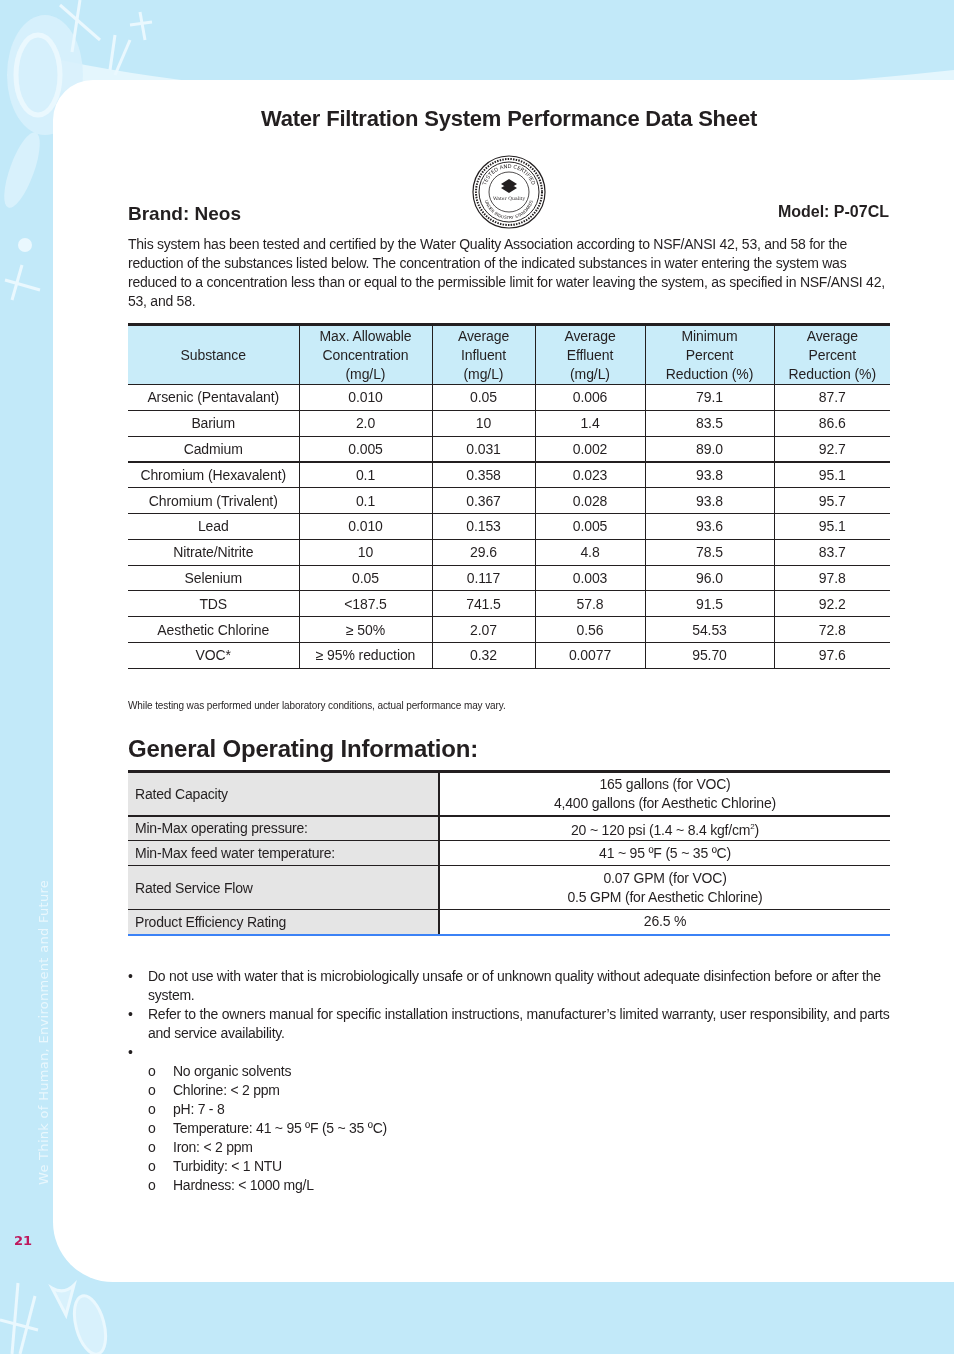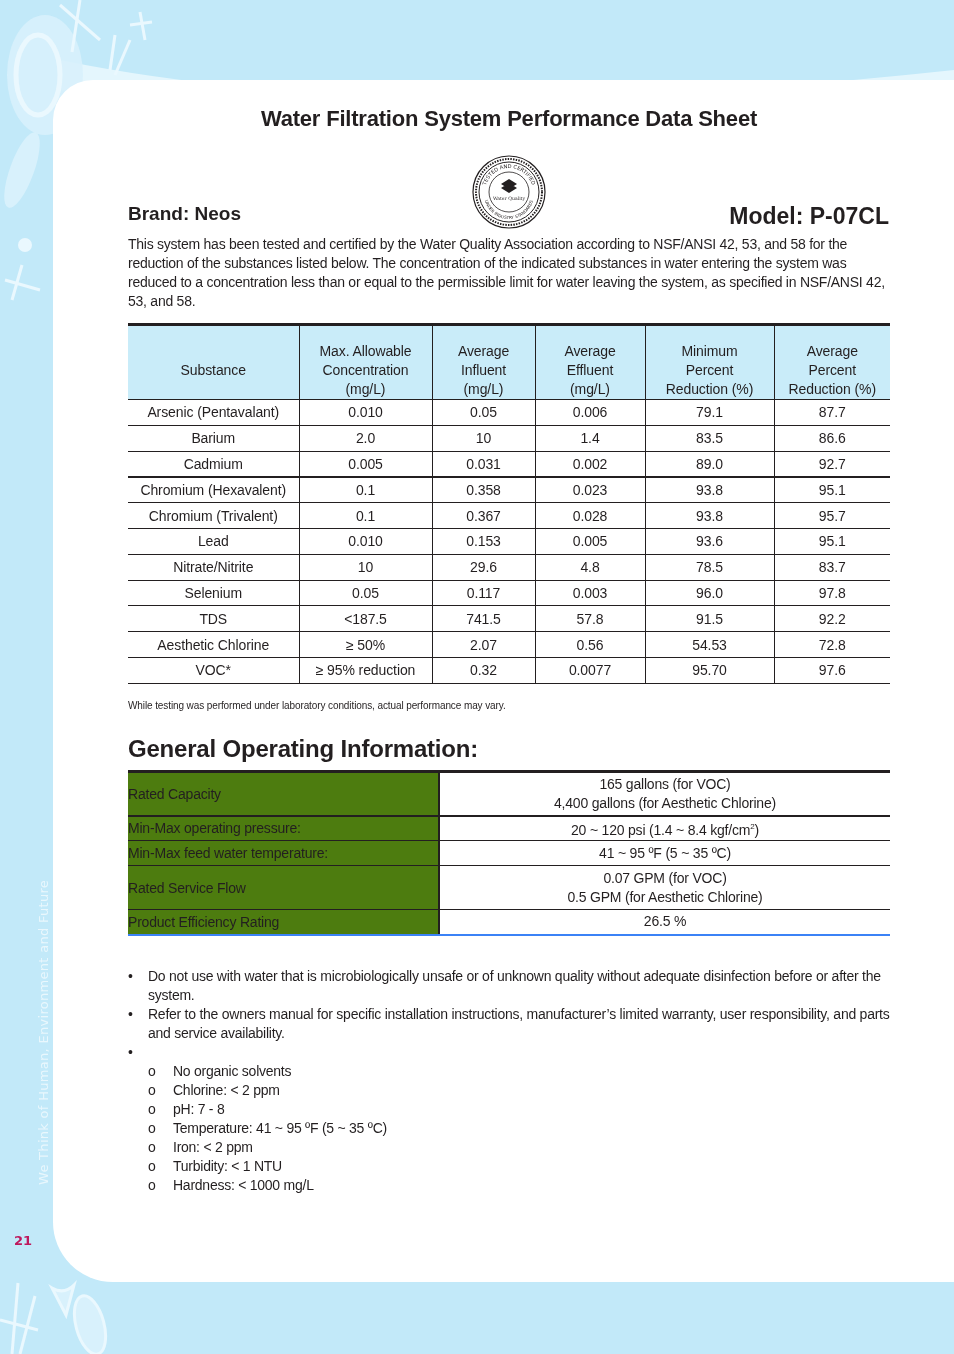--- a/index.html
+++ b/index.html
@@ -24,50 +24,50 @@
   }
 
   .title {
     position: absolute; left: 0; width: 1018px; top: 106px; text-align: center;
     font-size: 22px; font-weight: bold; color: #231f20; letter-spacing: -0.2px;
   }
 
   .seal { position: absolute; left: 471px; top: 154px; width: 76px; height: 76px; }
 
   .brand { position: absolute; left: 128px; top: 203px; font-size: 19px; font-weight: bold; }
-  .model { position: absolute; right: 65px; top: 203px; font-size: 23px; font-weight: bold; }
+  .model { position: absolute; right: 65px; top: 203px; font-size: 16px; font-weight: bold; }
 
   .intro {
     position: absolute; left: 128px; top: 235px; width: 764px; font-size: 14px; line-height: 19px;
     letter-spacing: -0.25px;
   }
 
   table { border-collapse: collapse; }
   .perf-table {
     position: absolute; left: 128px; top: 323px; width: 762px; font-size: 14px; letter-spacing: -0.1px;
   }
   .perf-table th, .perf-table td { border: 1px solid #231f20; text-align: center; font-weight: normal; }
   .perf-table thead tr { border-top: 3px solid #231f20; }
-  .perf-table th { background: #c9ecf9; height: 58px; line-height: 19px; padding-top: 16px; }
+  .perf-table th { background: #c9ecf9; height: 58px; line-height: 19px; padding-top: 1px; }
   .perf-table td { height: 25.8px; }
   .perf-table tr > *:first-child { border-left: none; }
   .perf-table tr > *:last-child { border-right: none; }
   .perf-table tr.thick-top td { border-top: 2px solid #231f20; }
   .perf-table tbody tr:last-child td { border-bottom: 1px solid #231f20; }
 
   .disclaimer { position: absolute; left: 128px; top: 700px; font-size: 10px; letter-spacing: -0.1px; }
 
   .section-title { position: absolute; left: 128px; top: 735px; font-size: 24px; font-weight: bold; letter-spacing: -0.2px; }
 
   .op-table { position: absolute; left: 128px; top: 770px; width: 762px; font-size: 14px; letter-spacing: -0.2px; }
   .op-table td { border-top: 1px solid #231f20; border-bottom: 1px solid #231f20; }
   .op-table tr:first-child td { border-top: 3px solid #231f20; }
   .op-table tr:last-child td { border-bottom: 2px solid #3b82f6; }
   .op-table tr.thick-top td { border-top: 2px solid #231f20; }
-  .op-table td.lbl { background: #4d7c0f; width: 311px; padding-left: 0; border-right: 2px solid #231f20; text-align: left; }
+  .op-table td.lbl { background: #e5e5e5; width: 311px; padding-left: 7px; border-right: 2px solid #231f20; text-align: left; }
   .op-table td.val { text-align: center; line-height: 19px; }
   .op-table tr.tall td { height: 44px; }
   .op-table tr.short td { height: 25px; }
   .op-table sup { font-size: 8px; }
 
   .bullets { position: absolute; left: 128px; top: 967px; width: 764px; font-size: 14px; line-height: 19px; letter-spacing: -0.25px; }
   .bullet { display: flex; }
   .bullet .dot { width: 20px; flex: none; }
   .sub { display: flex; margin-left: 20px; }
   .sub .o { width: 25px; flex: none; }

